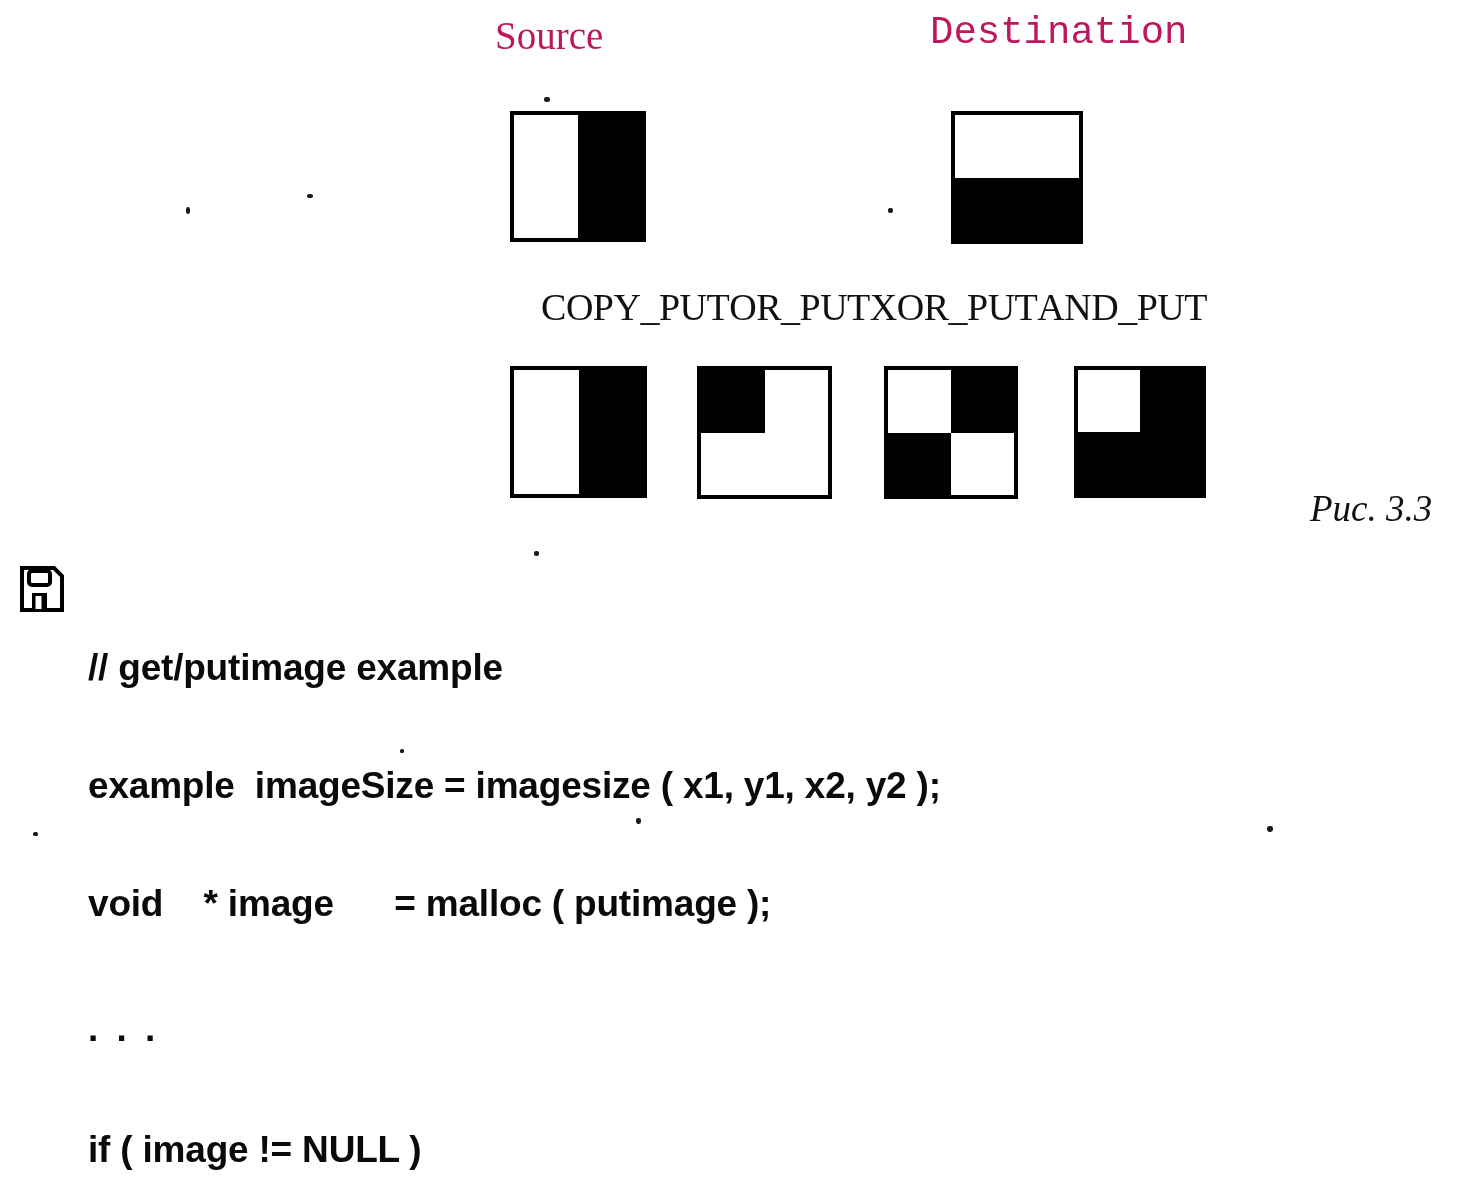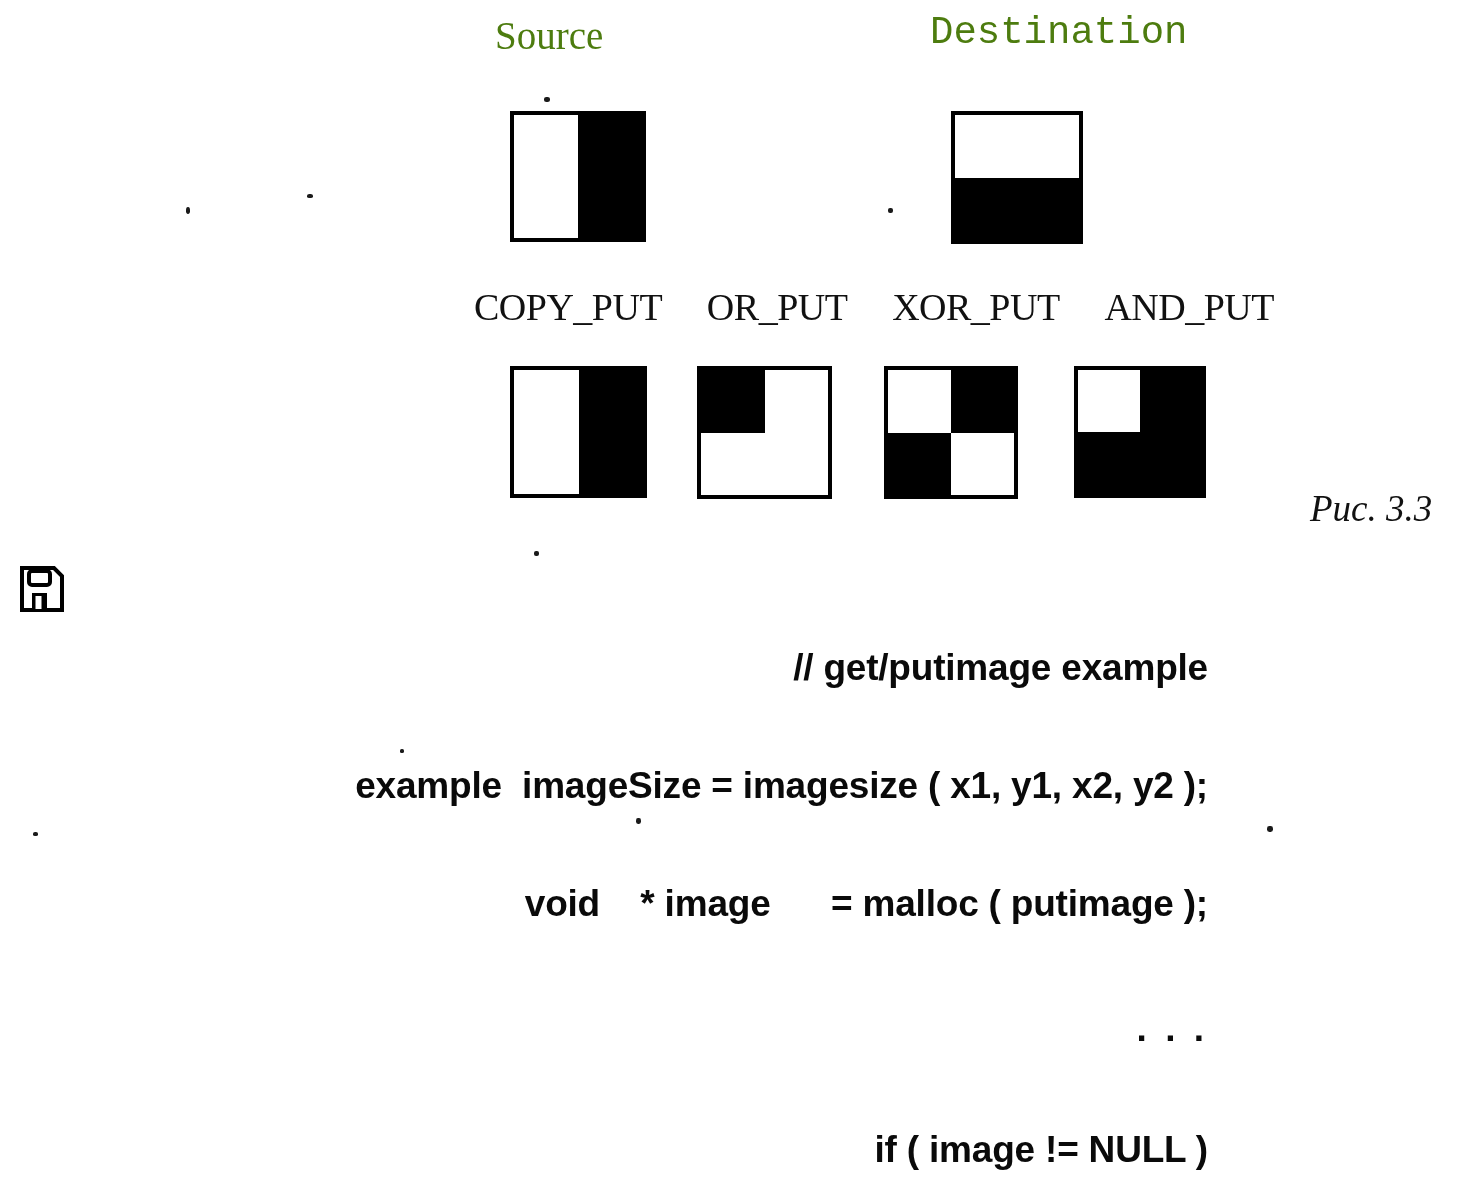--- a/index.html
+++ b/index.html
@@ -25,21 +25,21 @@
   }
 
   
   .fig-heading {
     position: absolute;
     font-family: "Liberation Serif", serif;
     font-size: 39px;
     font-weight: 400;
     line-height: 1;
     white-space: nowrap;
-    color: #4d7c0f;
+    color: #be185d;
   }
   #heading-source  { left: 495px; top: 16px; }
   #heading-dest    { left: 930px; top: 14px; font-family: Liberation Mono, monospace; }
 
   
   .bitmap {
     position: absolute;
     border: 4px solid #000000;
     box-sizing: border-box;
     background: #ffffff;
@@ -60,21 +60,21 @@
   #bitmap-xor-put  { left: 884px;  top: 366px; width: 134px; height: 133px; }
   #bitmap-and-put  { left: 1074px; top: 366px; width: 132px; height: 132px; }
 
   
   #op-label-row {
     position: absolute;
     left: 474px;
     top: 288px;
     width: 800px;
     display: flex;
-    justify-content: space-between;
+    justify-content: center;
     font-family: "Liberation Serif", serif;
     font-size: 38px;
     line-height: 1;
     letter-spacing: -0.5px;
     white-space: nowrap;
   }
   #op-label-row .op-label { color: #111111; }
 
   
   #fig-caption {
@@ -112,21 +112,20 @@
     line-height: 1;
     color: #0a0a0a;
     white-space: pre;
     letter-spacing: -0.2px;
   }
   #code-listing .code-line {
     display: block;
     height: 44px;
     line-height: 44px;
     white-space: pre;
-    text-align: right;
   }
   #code-listing .code-line.gap-before { margin-top: 14px; }
   #code-listing .code-line.ellipsis {
     font-size: 37px;
     letter-spacing: 4px;
     height: 40px;
     line-height: 30px;
   }
 
   

